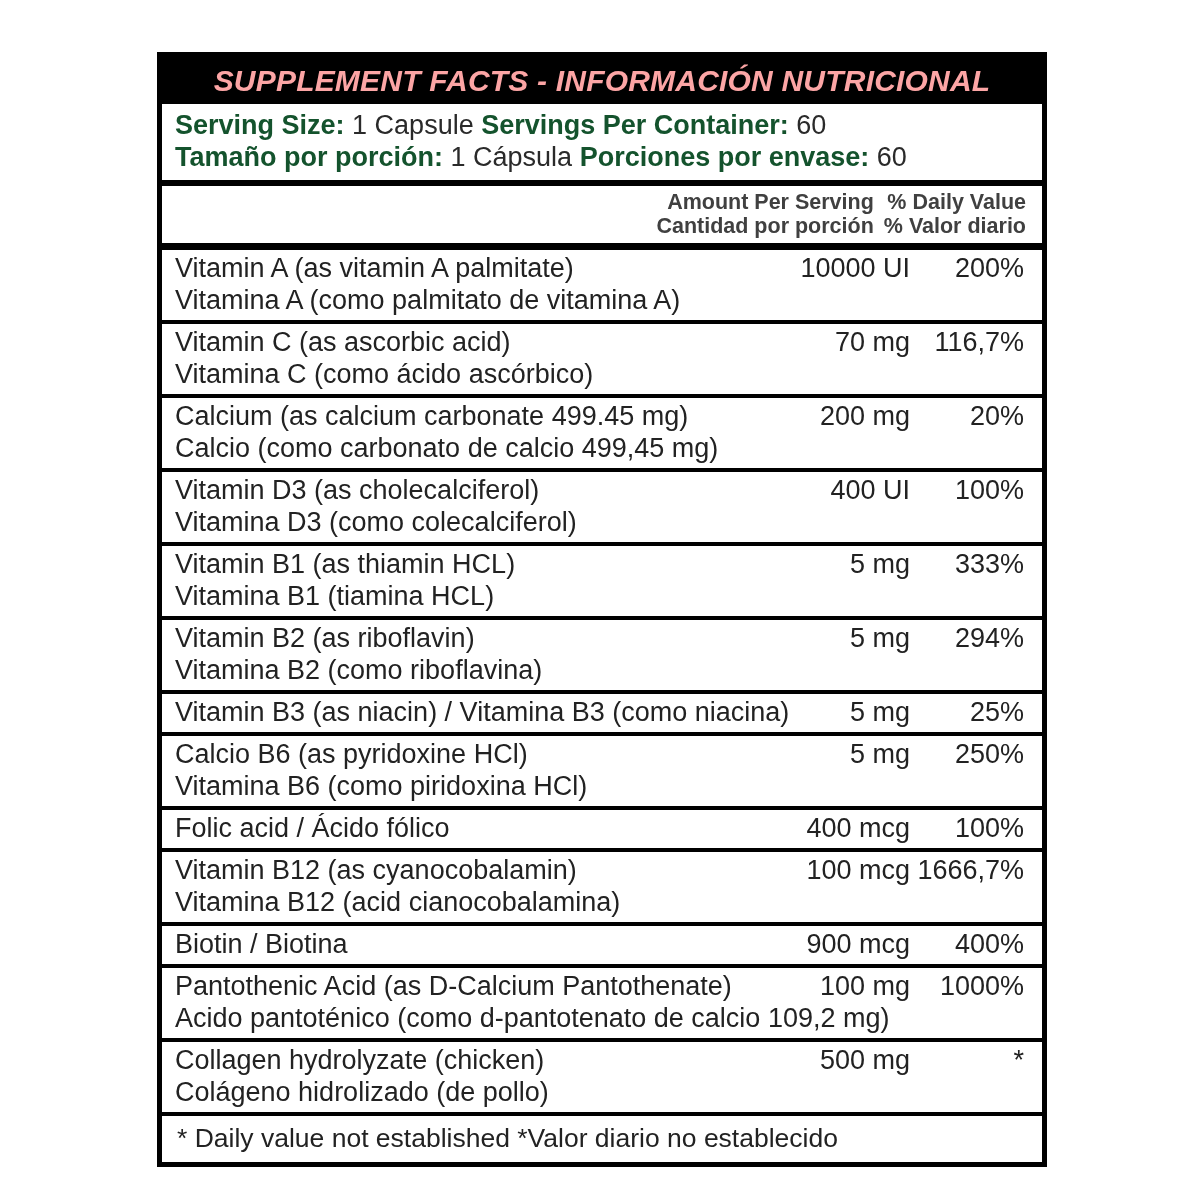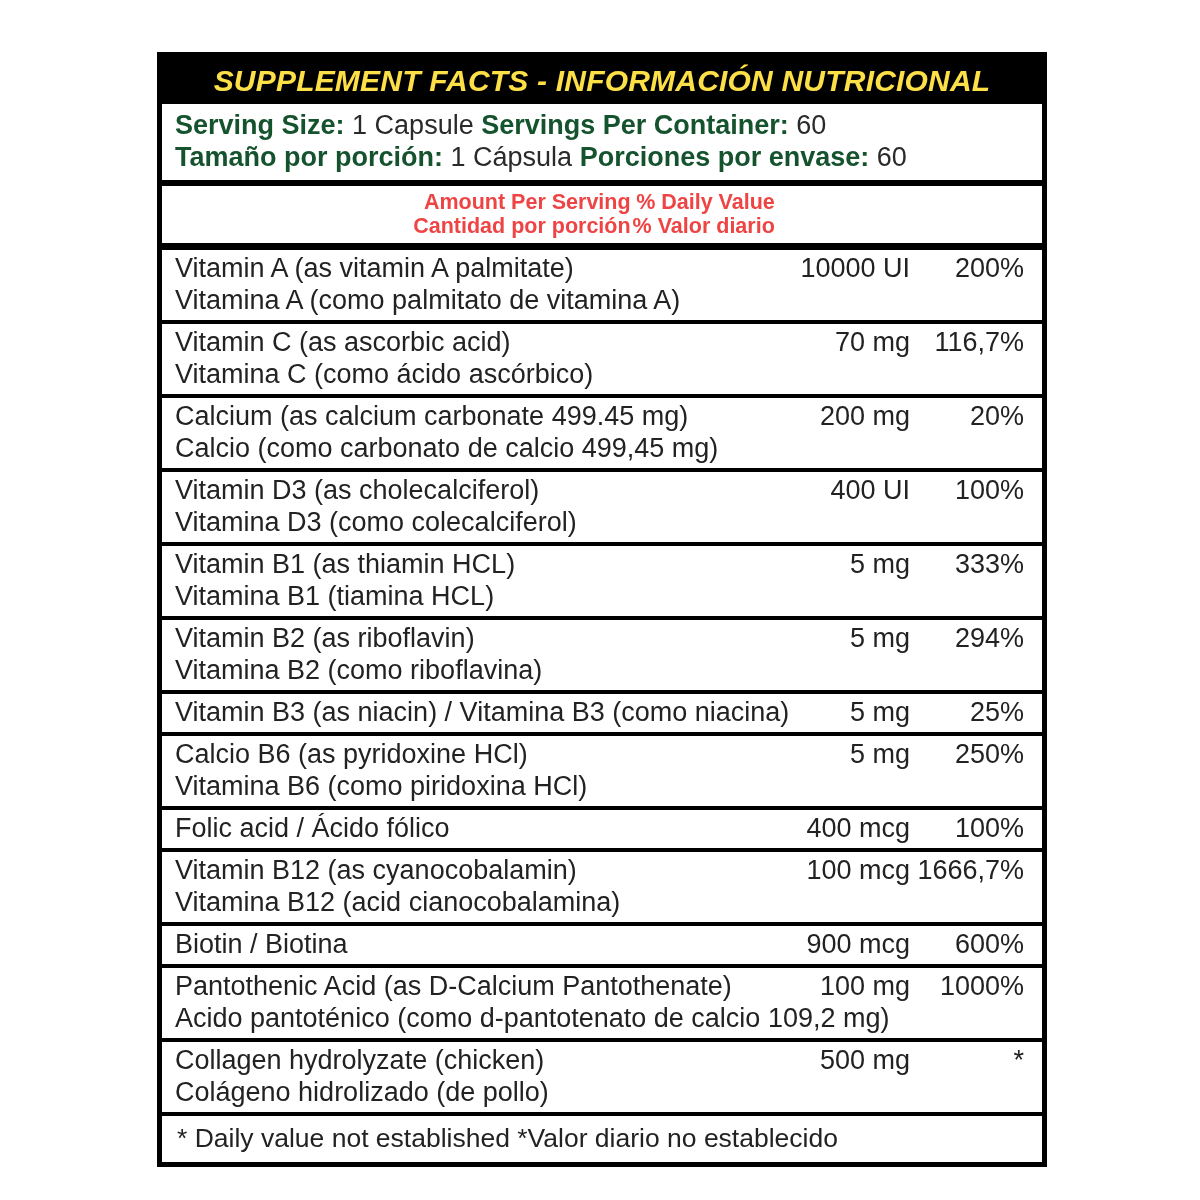--- a/index.html
+++ b/index.html
@@ -14,21 +14,21 @@
     position: absolute;
     left: 157px;
     top: 52px;
     width: 890px;
     border: 5px solid #000;
     background: #fff;
     box-sizing: border-box;
   }
   .title-bar {
     background: #000;
-    color: #fde047;
+    color: #fca5a5;
     height: 47px;
     display: flex;
     align-items: center;
     justify-content: center;
     font-style: italic;
     font-weight: 700;
     font-size: 30px;
     letter-spacing: 0.2px;
     white-space: nowrap;
   }
@@ -37,30 +37,30 @@
     border-bottom: 6px solid #000;
     font-size: 27px;
     line-height: 32px;
     color: #161616;
     white-space: nowrap;
   }
   .serving .lbl { font-weight: 700; color: #14532d; }
   .serving .val { font-weight: 400; color: #2a2a2a; }
   .colhead {
     display: flex;
-    justify-content: center;
+    justify-content: flex-end;
     align-items: flex-end;
-    gap: 2px;
+    gap: 10px;
     padding: 4px 16px 5px 0;
     border-bottom: 7px solid #000;
     font-weight: 700;
     font-size: 21.5px;
     line-height: 24px;
     text-align: right;
-    color: #ef4444;
+    color: #404040;
   }
   .row {
     position: relative;
     padding: 2px 10px 4px 13px;
     border-bottom: 4px solid #000;
     font-size: 27px;
     line-height: 32px;
     color: #222;
   }
   .row .name-en, .row .name-es { white-space: nowrap; }
@@ -198,21 +198,21 @@
     <div class="vals">
       <span class="amount">100 mcg</span>
       <span class="dv">1666,7%</span>
     </div>
   </div>
 
   <div class="row">
     <div class="name-en">Biotin / Biotina</div>
     <div class="vals">
       <span class="amount">900 mcg</span>
-      <span class="dv">600%</span>
+      <span class="dv">400%</span>
     </div>
   </div>
 
   <div class="row">
     <div class="name-en">Pantothenic Acid (as D-Calcium Pantothenate)</div>
     <div class="name-es">Acido pantoténico (como d-pantotenato de calcio 109,2 mg)</div>
     <div class="vals">
       <span class="amount">100 mg</span>
       <span class="dv">1000%</span>
     </div>

